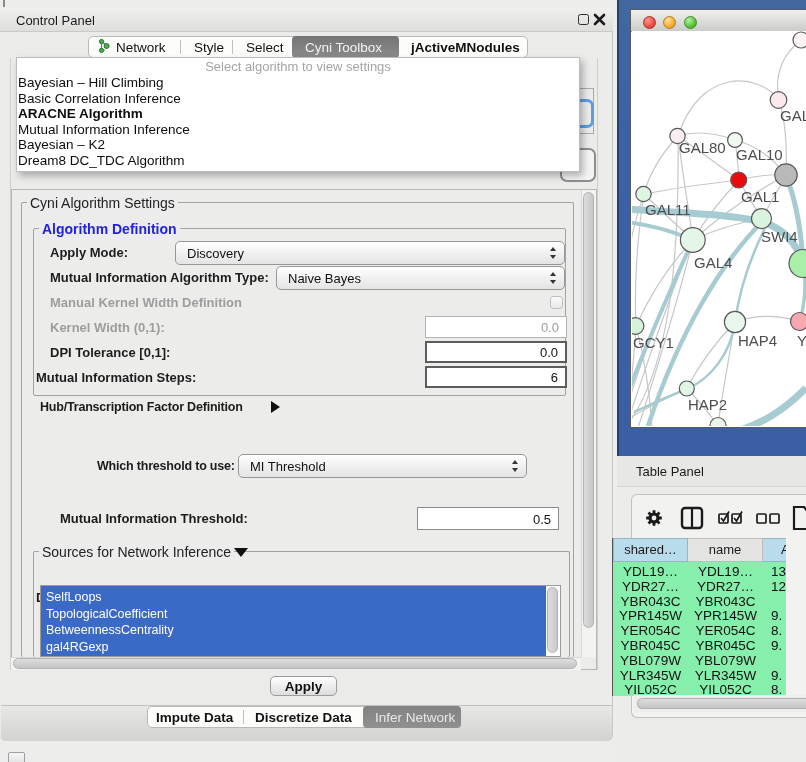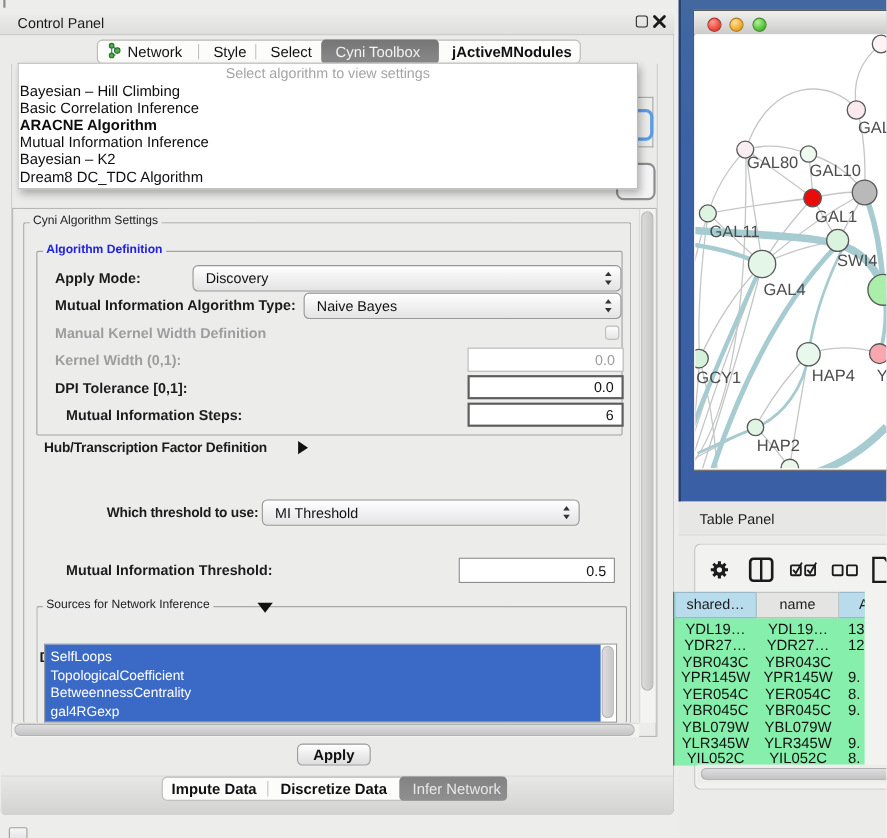--- a/index.html
+++ b/index.html
@@ -13,21 +13,21 @@
     background:linear-gradient(#ffffff,#f2f2f2 45%,#e4e4e4);
     font-size:13px;color:#111;}
   .combo .ct{position:absolute;left:11px;top:50%;transform:translateY(-50%);white-space:nowrap;}
   .spin{position:absolute;right:7px;top:50%;transform:translateY(-50%);width:7px;height:14px;}
   .spin:before,.spin:after{content:"";position:absolute;left:0;border-left:3.5px solid transparent;border-right:3.5px solid transparent;}
   .spin:before{top:1px;border-bottom:4.5px solid #333;}
   .spin:after{bottom:1px;border-top:4.5px solid #333;}
   .field{position:absolute;background:#fff;font-size:13px;text-align:right;}
   .field span{position:absolute;right:7px;top:50%;transform:translateY(-50%);}
   .gbox{position:absolute;border:1px solid #a2a2a2;border-radius:2px;}
-  .gcap{position:absolute;top:-8px;left:5px;background:#ececec;padding:0 3px;font-size:11px;white-space:nowrap;}
+  .gcap{position:absolute;top:-8px;left:5px;background:#ececec;padding:0 3px;font-size:14px;white-space:nowrap;}
 </style>
 </head>
 <body>
 <div id="app">
 
   <div class="abs" style="left:0;top:0;width:617px;height:762px;background:#ededec;"></div>
   <div class="abs" style="left:3px;top:0;width:2px;height:7px;background:#8a8a8a;"></div>
 
   <div class="abs" style="left:0;top:8px;width:613px;height:733px;background:#ebebea;border:1px solid #c6c6c6;border-left:none;border-radius:0 4px 6px 6px;box-sizing:border-box;"></div>
 
@@ -94,21 +94,21 @@
   <div class="abs lbl dis" style="left:50px;top:320px;">Kernel Width (0,1):</div>
   <div class="field" style="left:425px;top:316px;width:142px;height:22px;border:1px solid #b3b3b3;box-sizing:border-box;color:#9d9d9d;">
       <span>0.0</span>
     </div>
 
   <div class="abs lbl" style="left:50px;top:345px;text-align:center;">DPI Tolerance [0,1]:</div>
   <div class="field" style="left:425px;top:341px;width:142px;height:22px;border:2px solid #5c5c5c;box-sizing:border-box;color:#111;">
       <span>0.0</span>
     </div>
 
-  <div class="abs lbl" style="left:60px;top:370px;">Mutual Information Steps:</div>
+  <div class="abs lbl" style="left:36px;top:370px;">Mutual Information Steps:</div>
   <div class="field" style="left:425px;top:366px;width:142px;height:22px;border:2px solid #5c5c5c;box-sizing:border-box;color:#111;">
       <span>6</span>
     </div>
 
   <div class="abs lbl" style="left:40px;top:400px;font-size:12.5px;letter-spacing:-0.2px;">Hub/Transcription Factor Definition</div>
   <div class="abs" style="left:271px;top:401px;width:0;height:0;border-top:6px solid transparent;border-bottom:6px solid transparent;border-left:9.5px solid #111;"></div>
 
   <div class="abs lbl" style="left:97px;top:459px;font-size:12.5px;letter-spacing:-0.2px;">Which threshold to use:</div>
   <div class="combo" style="left:238px;top:454px;width:287px;height:22px;">
       <span class="ct">MI Threshold</span>

